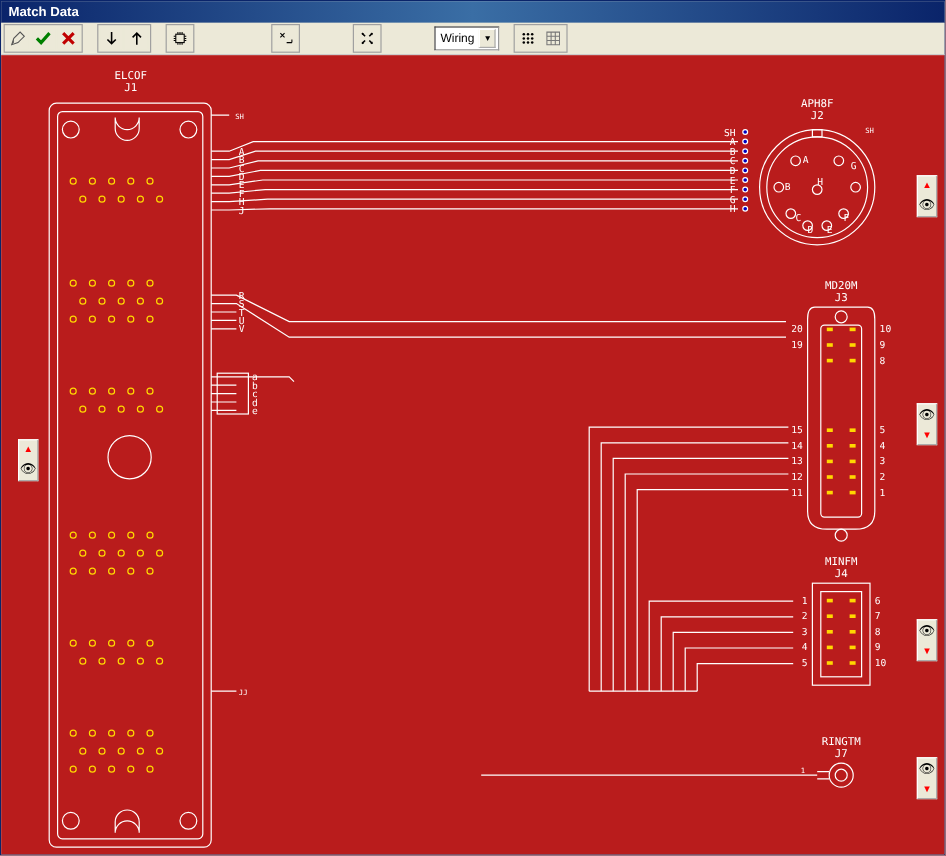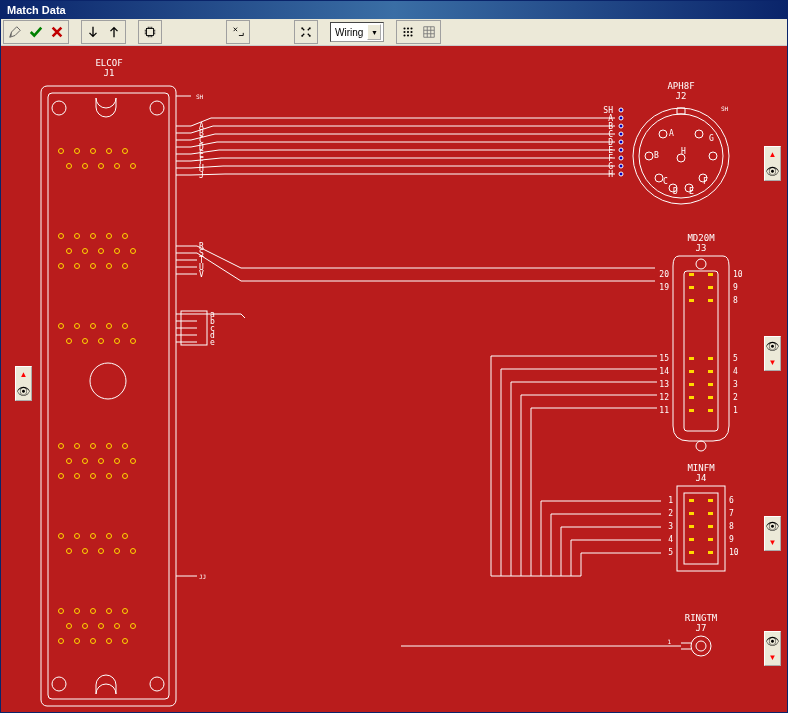--- a/index.html
+++ b/index.html
@@ -7,21 +7,21 @@
 
 .window { width: 788px; height: 713px; border: 1px solid #0a246a; display: flex; flex-direction: column; }
 .titlebar { height: 18px; background: linear-gradient(to right, #0a246a, #3a6ea5, #0a246a); color: #fff; font-weight: bold; font-size: 11px; padding: 2px 6px; display: flex; align-items: center; }
 
 .toolbar-row { height: 27px; background: #ece9d8; border-bottom: 1px solid #ccc; display: flex; align-items: center; gap: 2px; padding: 2px; }
 .toolbar-group { display: flex; border: 1px solid #a0a0a0; background: #ece9d8; padding: 1px; gap: 1px; }
 .tbtn { width: 20px; height: 20px; border: 1px solid #ece9d8; background: #ece9d8; display: flex; align-items: center; justify-content: center; cursor: pointer; }
 .tbtn svg { width: 14px; height: 14px; }
 .spacer { flex: 0 0 8px; }
 .bigspacer { flex: 0 0 60px; }
-.combo { height: 20px; border: 1px inset #999; background: #fff; display: flex; align-items: center; padding: 0 2px 0 4px; gap: 4px; font-size: 10px; }
+.combo { height: 20px; border: 1px inset #999; background: #fff; display: flex; align-items: center; padding: 0 2px 0 4px; gap: 4px; font-size: 10px; margin-left: 32px; }
 .combo-arrow { width: 14px; height: 16px; background: #ece9d8; border: 1px outset #fff; font-size: 7px; display:flex; align-items:center; justify-content:center; }
 
 .canvas { flex: 1; background: #b91c1c; position: relative; overflow: hidden; }
 .canvas svg { width: 100%; height: 100%; }
 .canvas text { font-family: monospace; fill: #fff; font-size: 8px; }
 .canvas .hdr { font-size: 9px; text-anchor: middle; }
 .canvas .small { font-size: 6px; }
 
 .eye-widget { position: absolute; width: 17px; height: 35px; background: #ece9d8; border: 1px outset #fff; display: flex; flex-direction: column; align-items: center; justify-content: space-around; font-size: 8px; cursor: pointer; }
 .eye-widget .arrow-red { color: red; font-weight: bold; line-height: 1; }

